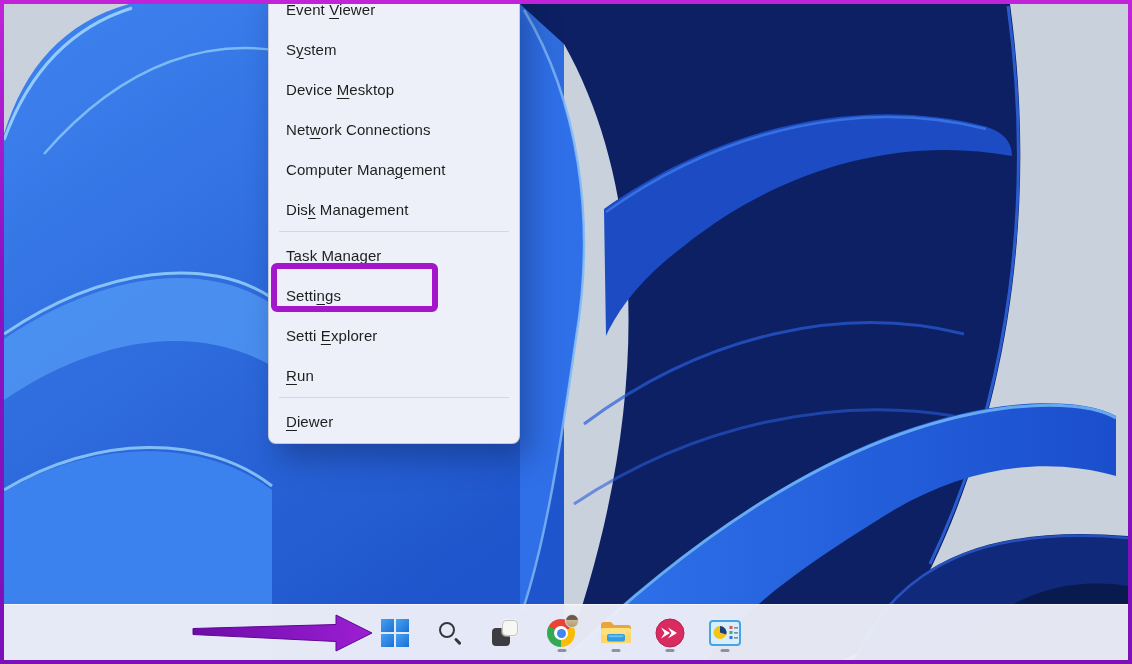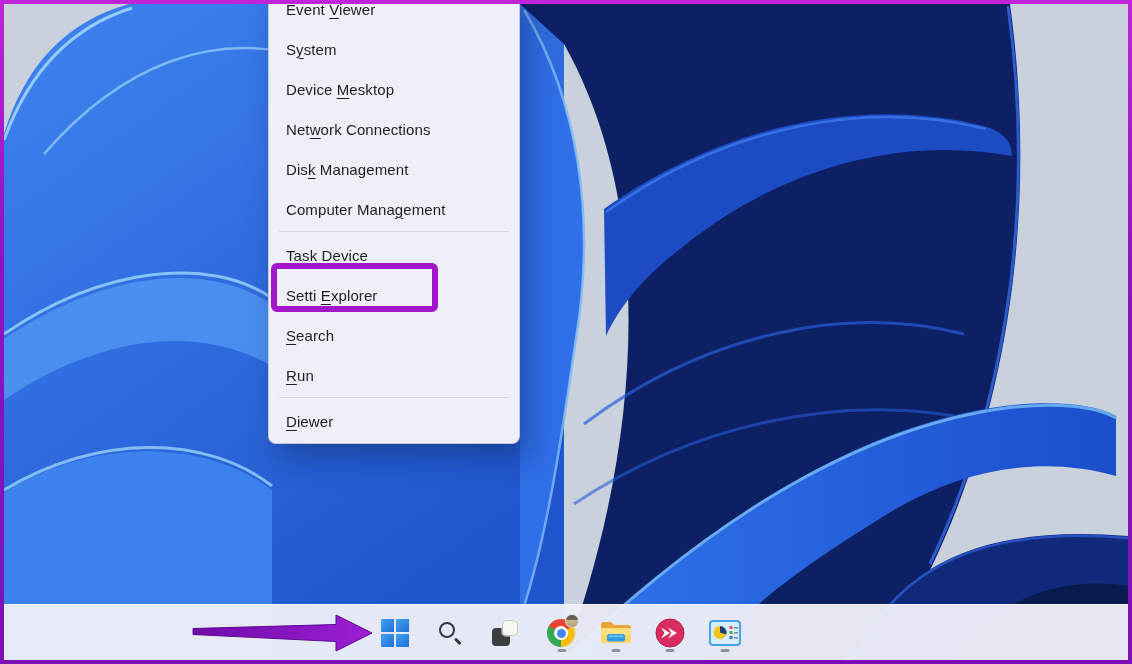--- a/index.html
+++ b/index.html
@@ -137,36 +137,36 @@
       <div class="mi">
         <span class="mi-label"><span>S</span><span class="ak">y</span><span>stem</span></span>
       </div>
       <div class="mi">
         <span class="mi-label"><span>Device </span><span class="ak">M</span><span>esktop</span></span>
       </div>
       <div class="mi">
         <span class="mi-label"><span>Net</span><span class="ak">w</span><span>ork Connections</span></span>
       </div>
       <div class="mi">
+        <span class="mi-label"><span>Computer Mana</span><span class="ak">g</span><span>ement</span></span>
+      </div>
+      <div class="mi">
         <span class="mi-label"><span>Dis</span><span class="ak">k</span><span> Management</span></span>
       </div>
-      <div class="mi">
-        <span class="mi-label"><span>Computer Mana</span><span class="ak">g</span><span>ement</span></span>
-      </div>
 
       <div class="sep"></div>
 
       <div class="mi">
-        <span class="mi-label"><span></span><span class="ak">T</span><span>ask Device</span></span>
+        <span class="mi-label"><span></span><span class="ak">T</span><span>ask Manager</span></span>
+      </div>
+      <div class="mi">
+        <span class="mi-label"><span>Setti</span><span class="ak">n</span><span>gs</span></span>
       </div>
       <div class="mi">
         <span class="mi-label"><span>Setti </span><span class="ak">E</span><span>xplorer</span></span>
-      </div>
-      <div class="mi">
-        <span class="mi-label"><span></span><span class="ak">S</span><span>earch</span></span>
       </div>
       <div class="mi">
         <span class="mi-label"><span></span><span class="ak">R</span><span>un</span></span>
       </div>
 
       <div class="sep"></div>
 
       <div class="mi">
         <span class="mi-label"><span></span><span class="ak">D</span><span>iewer</span></span>
       </div>

